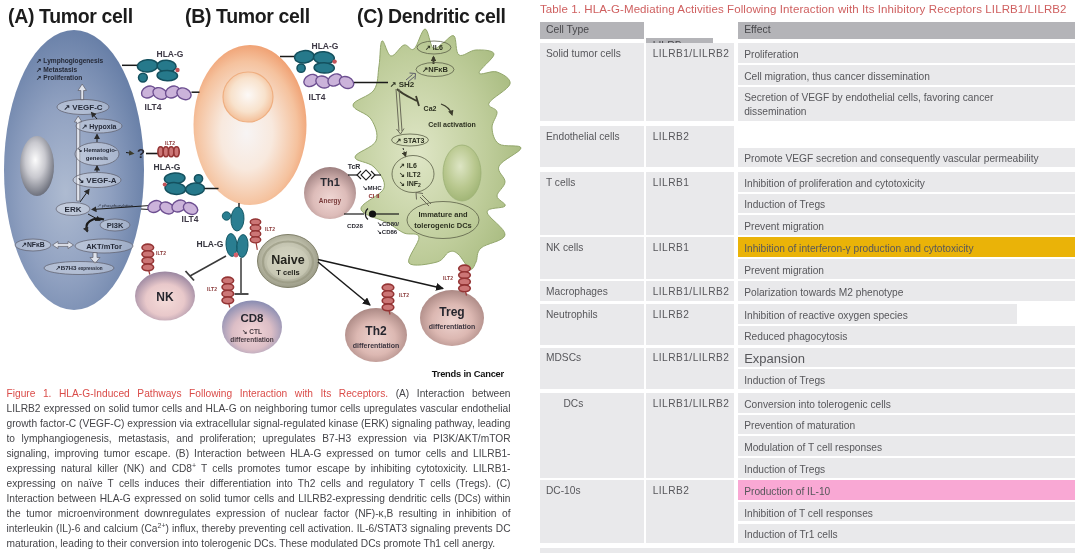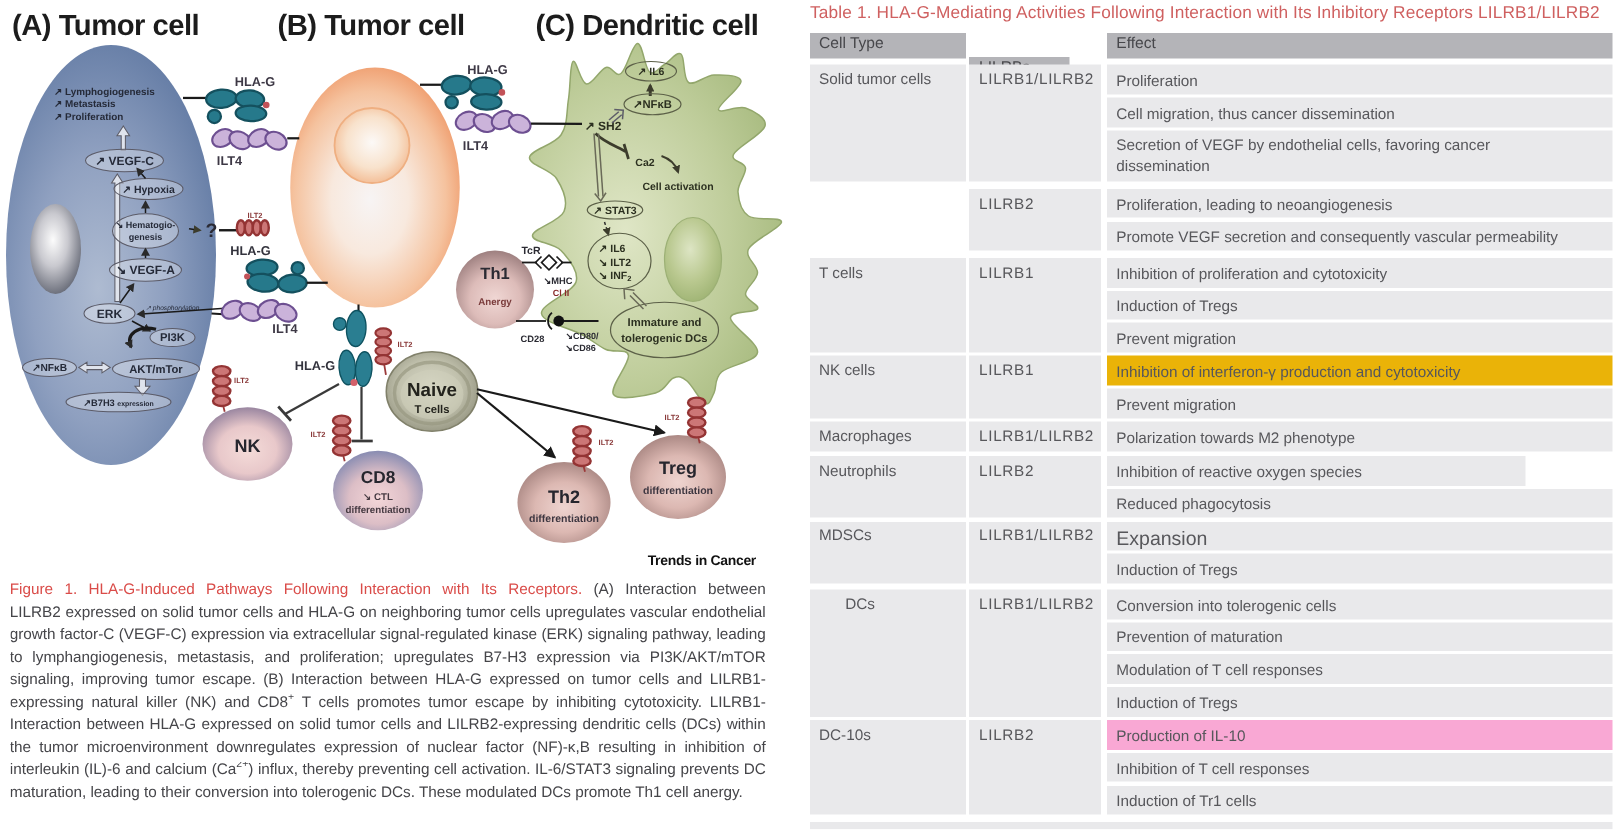--- a/index.html
+++ b/index.html
@@ -294,36 +294,37 @@
       <text x="270" y="231" font-size="5" font-weight="bold" fill="#8a3a3a" text-anchor="middle" font-family="Liberation Sans, sans-serif">ILT2</text>
       <text x="504" y="376.8" font-size="9.3" font-weight="bold" fill="#111" text-anchor="end" font-family="Liberation Sans, sans-serif" letter-spacing="-0.2">Trends in Cancer</text>
     </svg>
 <div style="position:absolute;left:6.5px;top:387.5px;width:504px;font-size:10.2px;color:#454549;">
       <div style="height:15.05px;overflow:hidden;white-space:nowrap;text-align:justify;text-align-last:justify;"><span style="color:#da4c49;">Figure 1. HLA-G-Induced Pathways Following Interaction with Its Receptors.</span> (A) Interaction between</div>
       <div style="height:15.05px;overflow:hidden;white-space:nowrap;text-align:justify;text-align-last:justify;">LILRB2 expressed on solid tumor cells and HLA-G on neighboring tumor cells upregulates vascular endothelial</div>
       <div style="height:15.05px;overflow:hidden;white-space:nowrap;text-align:justify;text-align-last:justify;">growth factor-C (VEGF-C) expression via extracellular signal-regulated kinase (ERK) signaling pathway, leading</div>
       <div style="height:15.05px;overflow:hidden;white-space:nowrap;text-align:justify;text-align-last:justify;">to lymphangiogenesis, metastasis, and proliferation; upregulates B7-H3 expression via PI3K/AKT/mTOR</div>
       <div style="height:15.05px;overflow:hidden;white-space:nowrap;text-align:justify;text-align-last:justify;">signaling, improving tumor escape. (B) Interaction between HLA-G expressed on tumor cells and LILRB1-</div>
       <div style="height:15.05px;overflow:hidden;white-space:nowrap;text-align:justify;text-align-last:justify;">expressing natural killer (NK) and CD8<sup style="font-size:7px;">+</sup> T cells promotes tumor escape by inhibiting cytotoxicity. LILRB1-</div>
+      <div style="height:15.05px;overflow:hidden;white-space:nowrap;text-align:justify;text-align-last:justify;">expressing on naïve T cells induces their differentiation into Th2 cells and regulatory T cells (Tregs). (C)</div>
       <div style="height:15.05px;overflow:hidden;white-space:nowrap;text-align:justify;text-align-last:justify;">Interaction between HLA-G expressed on solid tumor cells and LILRB2-expressing dendritic cells (DCs) within</div>
       <div style="height:15.05px;overflow:hidden;white-space:nowrap;text-align:justify;text-align-last:justify;">the tumor microenvironment downregulates expression of nuclear factor (NF)-κ,B resulting in inhibition of</div>
       <div style="height:15.05px;overflow:hidden;white-space:nowrap;text-align:justify;text-align-last:justify;">interleukin (IL)-6 and calcium (Ca<sup style="font-size:7px;">2+</sup>) influx, thereby preventing cell activation. IL-6/STAT3 signaling prevents DC</div>
       <div style="height:15.05px;overflow:hidden;white-space:nowrap;">maturation, leading to their conversion into tolerogenic DCs. These modulated DCs promote Th1 cell anergy.</div>
     </div>
 <div style="position:absolute;left:540px;top:2.5px;width:540px;font-size:11.5px;letter-spacing:0.1px;color:#cf6060;white-space:nowrap;">Table 1. HLA-G-Mediating Activities Following Interaction with Its Inhibitory Receptors LILRB1/LILRB2</div>
 <div style="position:absolute;left:539.5px;top:22.0px;width:104.1px;height:16.7px;background:#b4b4b8;color:#47474b;font-size:10.4px;line-height:16.7px;padding-left:6.5px;box-sizing:border-box;">Cell Type</div>
     <div style="position:absolute;left:646.2px;top:22.0px;width:67px;height:16.7px;background:#b4b4b8;color:#47474b;font-size:10.4px;line-height:16.7px;padding-left:6.5px;box-sizing:border-box;margin-top:16px;">LILRBs</div>
     <div style="position:absolute;left:737.7px;top:22.0px;width:337.3px;height:16.7px;background:#b4b4b8;color:#47474b;font-size:10.4px;line-height:16.7px;padding-left:6.5px;box-sizing:border-box;">Effect</div>
     <div style="position:absolute;left:539.5px;top:43.3px;width:104.1px;height:77.7px;color:#57575b;font-size:10.2px;padding-left:6.5px;padding-top:4.8px;box-sizing:border-box;background:#e9e9eb;">Solid tumor cells</div>
     <div style="position:absolute;left:646.2px;top:43.3px;width:88.1px;height:77.7px;color:#57575b;font-size:10.2px;padding-left:6.5px;padding-top:4.8px;box-sizing:border-box;background:#e9e9eb;letter-spacing:0.45px;">LILRB1/LILRB2</div>
     <div style="position:absolute;left:737.7px;top:43.3px;width:337.3px;height:19.7px;color:#57575b;font-size:10.2px;padding-left:6.5px;padding-top:4.8px;box-sizing:border-box;background:#e9e9eb;line-height:13.6px;">Proliferation</div>
     <div style="position:absolute;left:737.7px;top:65.0px;width:337.3px;height:19.7px;color:#57575b;font-size:10.2px;padding-left:6.5px;padding-top:4.8px;box-sizing:border-box;background:#e9e9eb;line-height:13.6px;">Cell migration, thus cancer dissemination</div>
     <div style="position:absolute;left:737.7px;top:86.7px;width:337.3px;height:34.3px;color:#57575b;font-size:10.2px;padding-left:6.5px;padding-top:4.8px;box-sizing:border-box;background:#e9e9eb;line-height:13.6px;">Secretion of VEGF by endothelial cells, favoring cancer<br>dissemination</div>
+    <div style="position:absolute;left:539.5px;top:125.8px;width:104.1px;height:41.4px;color:#57575b;font-size:10.2px;padding-left:6.5px;padding-top:4.8px;box-sizing:border-box;background:#e9e9eb;">Endothelial cells</div>
     <div style="position:absolute;left:646.2px;top:125.8px;width:88.1px;height:41.4px;color:#57575b;font-size:10.2px;padding-left:6.5px;padding-top:4.8px;box-sizing:border-box;background:#e9e9eb;letter-spacing:0.45px;">LILRB2</div>
-    <div style="position:absolute;left:737.7px;top:125.8px;width:337.3px;height:19.7px;color:#57575b;font-size:10.2px;padding-left:6.5px;padding-top:4.8px;box-sizing:border-box;background:#e9e9eb;line-height:13.6px;">Proliferation, leading to neoangiogenesis</div>
     <div style="position:absolute;left:737.7px;top:147.5px;width:337.3px;height:19.7px;color:#57575b;font-size:10.2px;padding-left:6.5px;padding-top:4.8px;box-sizing:border-box;background:#e9e9eb;line-height:13.6px;">Promote VEGF secretion and consequently vascular permeability</div>
     <div style="position:absolute;left:539.5px;top:171.9px;width:104.1px;height:63.1px;color:#57575b;font-size:10.2px;padding-left:6.5px;padding-top:4.8px;box-sizing:border-box;background:#e9e9eb;">T cells</div>
     <div style="position:absolute;left:646.2px;top:171.9px;width:88.1px;height:63.1px;color:#57575b;font-size:10.2px;padding-left:6.5px;padding-top:4.8px;box-sizing:border-box;background:#e9e9eb;letter-spacing:0.45px;">LILRB1</div>
     <div style="position:absolute;left:737.7px;top:171.9px;width:337.3px;height:19.7px;color:#57575b;font-size:10.2px;padding-left:6.5px;padding-top:4.8px;box-sizing:border-box;background:#e9e9eb;line-height:13.6px;">Inhibition of proliferation and cytotoxicity</div>
     <div style="position:absolute;left:737.7px;top:193.6px;width:337.3px;height:19.7px;color:#57575b;font-size:10.2px;padding-left:6.5px;padding-top:4.8px;box-sizing:border-box;background:#e9e9eb;line-height:13.6px;">Induction of Tregs</div>
     <div style="position:absolute;left:737.7px;top:215.3px;width:337.3px;height:19.7px;color:#57575b;font-size:10.2px;padding-left:6.5px;padding-top:4.8px;box-sizing:border-box;background:#e9e9eb;line-height:13.6px;">Prevent migration</div>
     <div style="position:absolute;left:539.5px;top:237.4px;width:104.1px;height:41.4px;color:#57575b;font-size:10.2px;padding-left:6.5px;padding-top:4.8px;box-sizing:border-box;background:#e9e9eb;">NK cells</div>
     <div style="position:absolute;left:646.2px;top:237.4px;width:88.1px;height:41.4px;color:#57575b;font-size:10.2px;padding-left:6.5px;padding-top:4.8px;box-sizing:border-box;background:#e9e9eb;letter-spacing:0.45px;">LILRB1</div>
     <div style="position:absolute;left:737.7px;top:237.4px;width:337.3px;height:19.7px;color:#57575b;font-size:10.2px;padding-left:6.5px;padding-top:4.8px;box-sizing:border-box;background:#eab308;line-height:13.6px;">Inhibition of interferon-γ production and cytotoxicity</div>
     <div style="position:absolute;left:737.7px;top:259.1px;width:337.3px;height:19.7px;color:#57575b;font-size:10.2px;padding-left:6.5px;padding-top:4.8px;box-sizing:border-box;background:#e9e9eb;line-height:13.6px;">Prevent migration</div>

